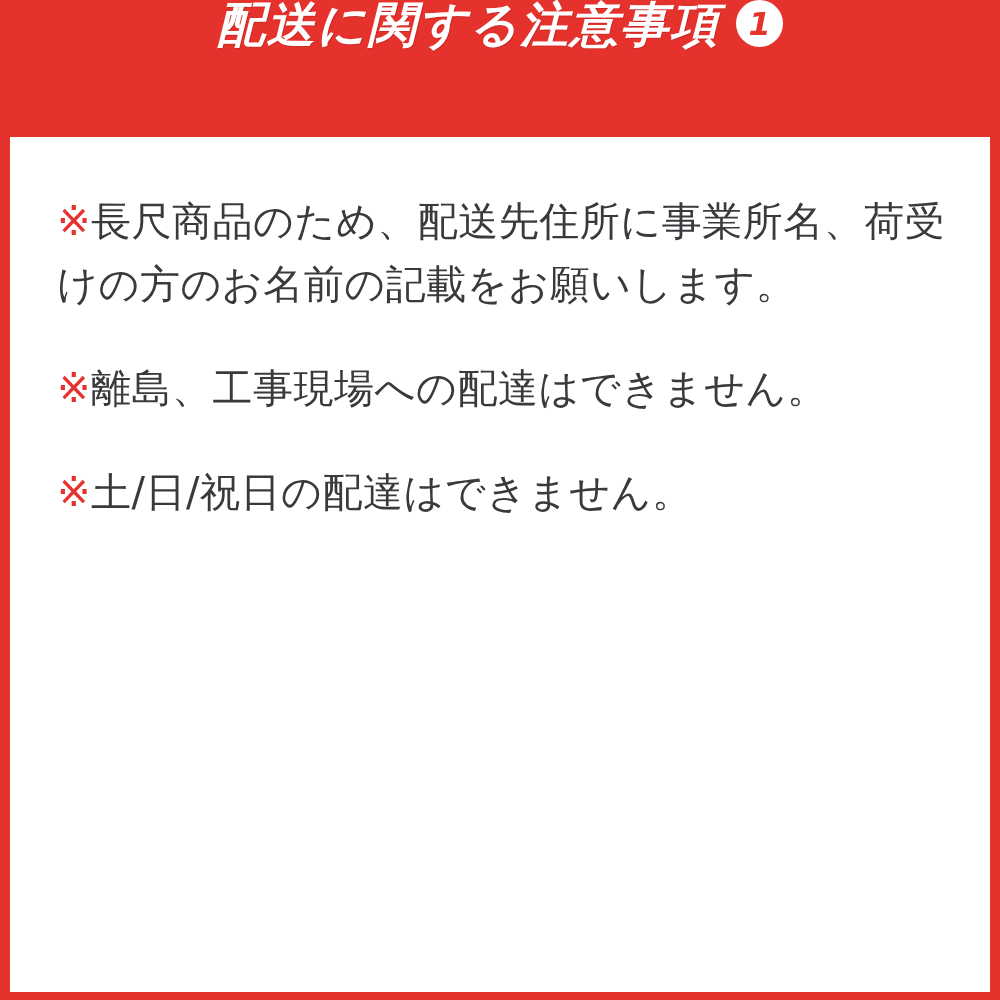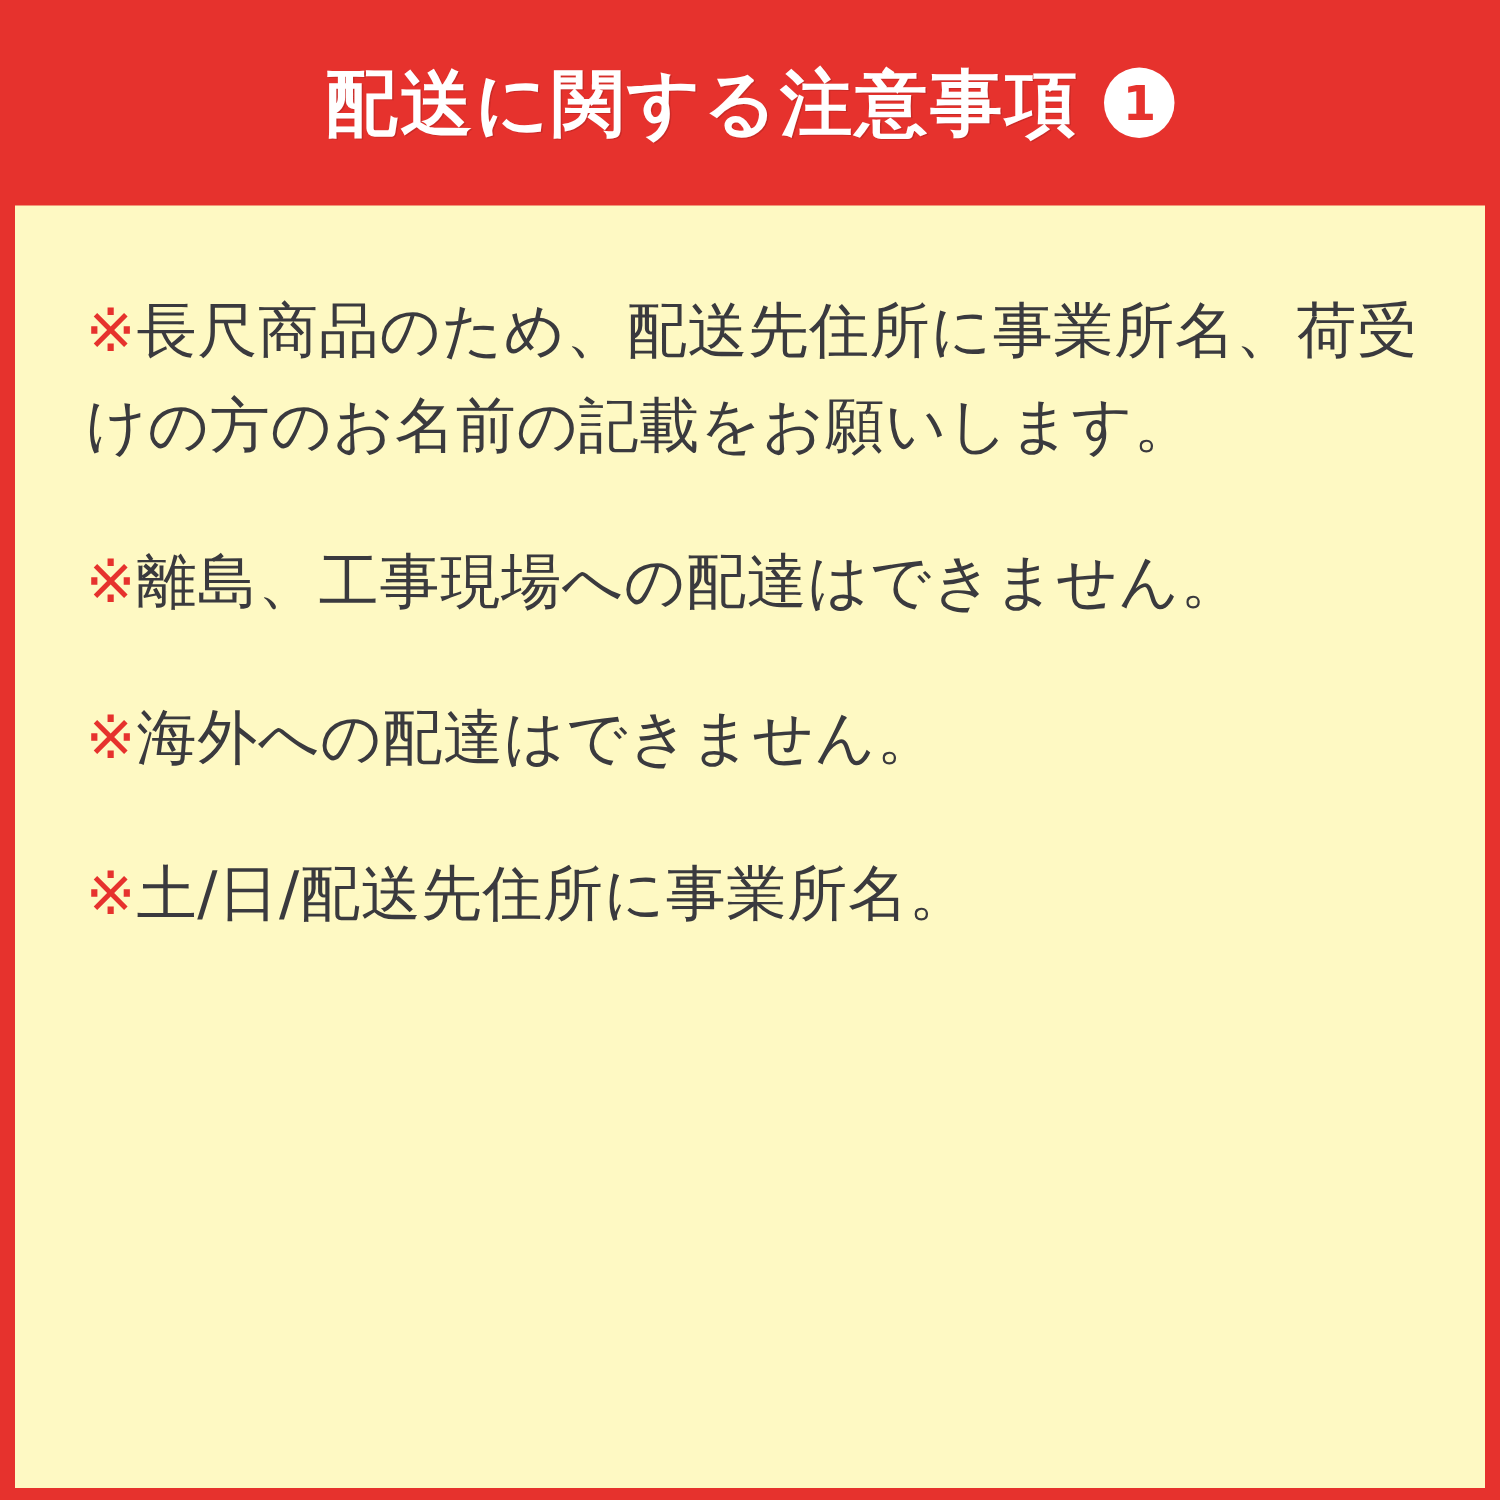--- a/index.html
+++ b/index.html
@@ -17,23 +17,23 @@
     overflow: hidden;
     box-sizing: border-box;
   }
   .header {
     position: absolute;
     top: 0;
     left: 0;
     width: 100%;
     height: 137px;
     display: flex;
-    align-items: center;
     justify-content: center;
     gap: 16px;
+    font-style: italic;
   }
   .header-title {
     color: #ffffff;
     font-size: 48px;
     font-weight: 800;
     letter-spacing: 2px;
     line-height: 1;
     text-shadow: 1px 1px 0 rgba(150,30,30,0.35);
   }
   .header-badge {
@@ -48,21 +48,21 @@
     align-items: center;
     justify-content: center;
     line-height: 1;
   }
   .panel {
     position: absolute;
     left: 10px;
     right: 10px;
     top: 137px;
     bottom: 8px;
-    background: #fef9c3;
+    background: #ffffff;
     box-sizing: border-box;
     padding: 53px 43px 0 47px;
   }
   .note {
     margin: 0 0 41px 0;
     font-size: 40px;
     line-height: 63px;
     color: #3a3a3e;
     letter-spacing: 0.5px;
   }
@@ -85,23 +85,20 @@
     <p class="note">
       <span class="note-marker">※</span><span class="note-text">長尺商品のため、配送先住所に事業所名、荷受けの方のお名前の記載をお願いします。</span>
     </p>
 
 
 
     <p class="note">
       <span class="note-marker">※</span><span class="note-text">離島、工事現場への配達はできません。</span>
     </p>
 
-    <p class="note">
-      <span class="note-marker">※</span><span class="note-text">海外への配達はできません。</span>
-    </p>
 
     <p class="note">
-      <span class="note-marker">※</span><span class="note-text">土/日/配送先住所に事業所名。</span>
+      <span class="note-marker">※</span><span class="note-text">土/日/祝日の配達はできません。</span>
     </p>
 
   </div>
 
 </div>
 
 </body></html>

